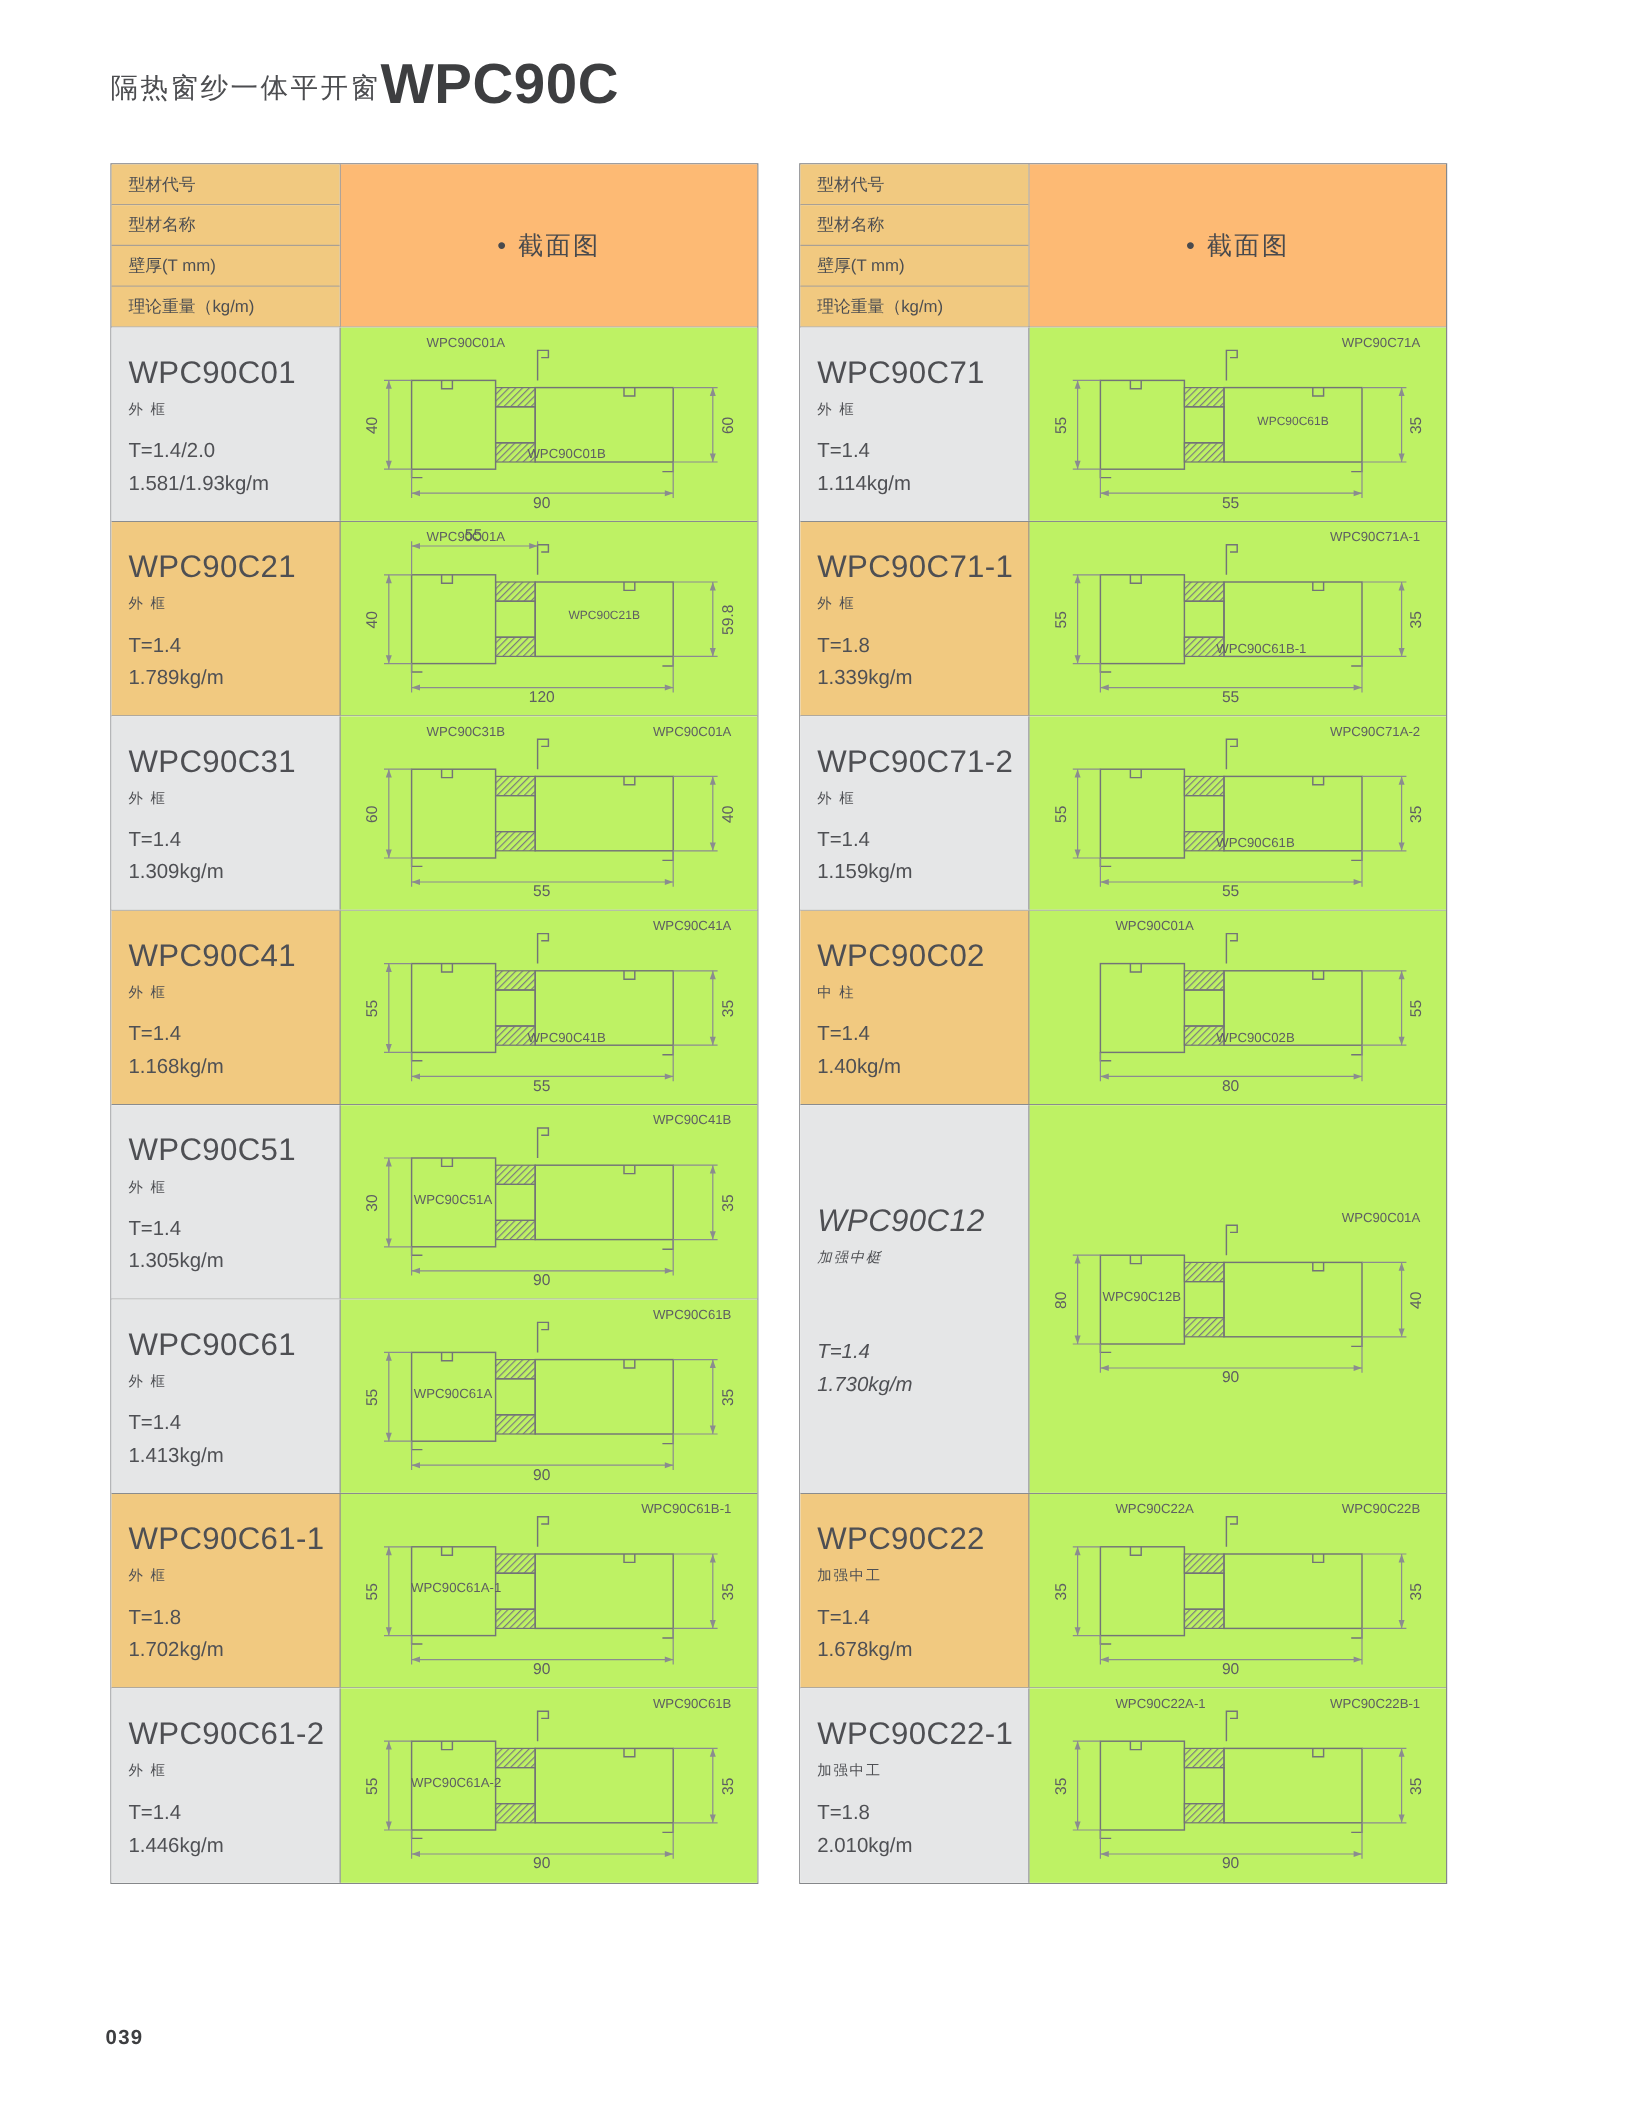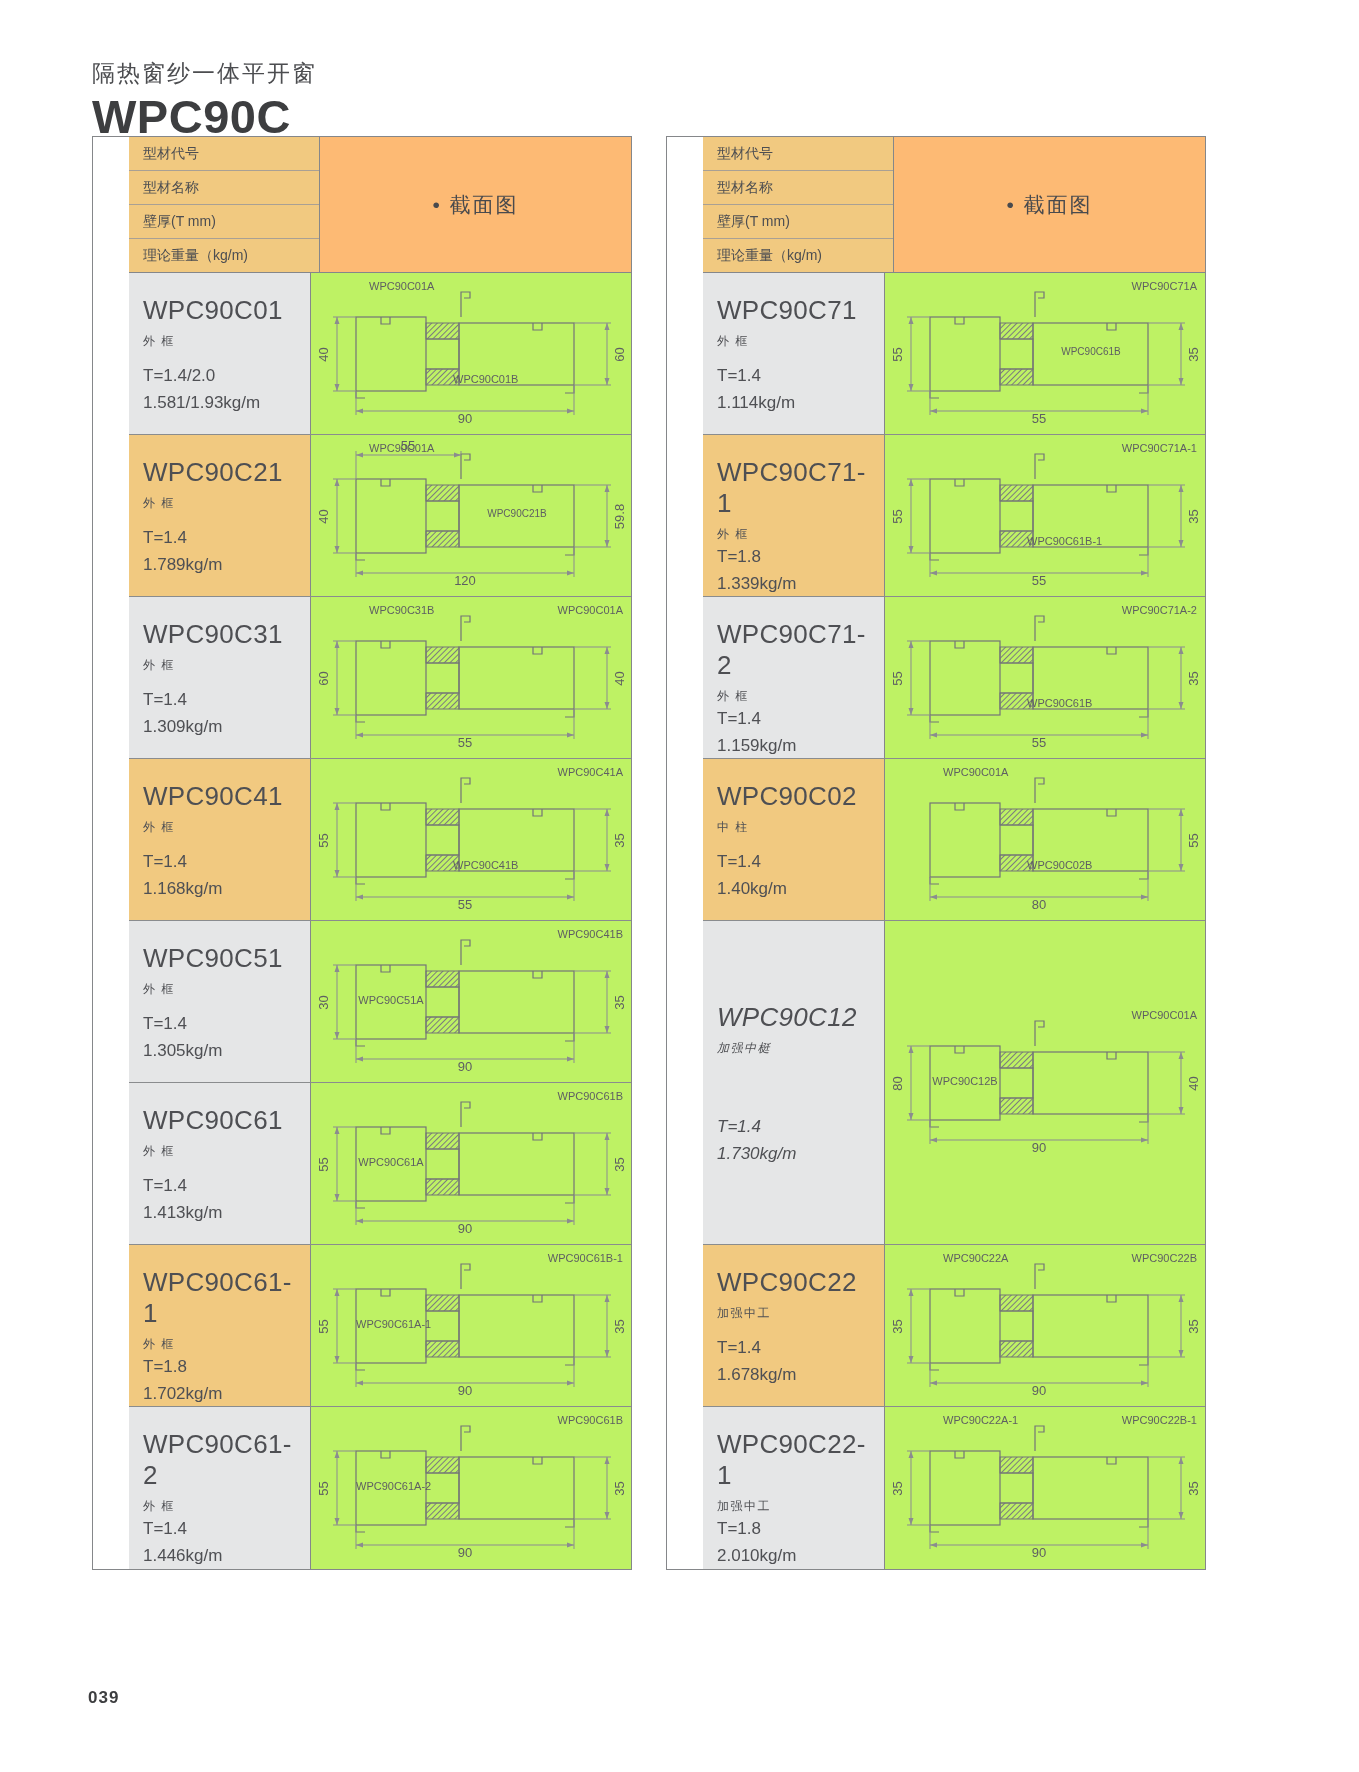--- a/index.html
+++ b/index.html
@@ -2,26 +2,26 @@
 <html><head>
 <meta charset="utf-8">
 <style>
   * { margin:0; padding:0; box-sizing:border-box; }
   html,body { background:#fff; }
   .page {
     position:relative; width:1359px; height:1772px; background:#ffffff;
     font-family:"Liberation Sans","DejaVu Sans",sans-serif; color:#4f5054; overflow:hidden;
   }
   .page-header { position:absolute; top:42px; left:92px; width:988px;
-    display:flex; justify-content:flex-start; align-items:flex-start;flex-direction:column; }
+    display:flex; justify-content:flex-start; align-items:flex-start; }
   .doc-title { font-size:23px; letter-spacing:2px; color:#4c4d50; padding-top:16px; }
   .series-title { font-size:47px; font-weight:bold; color:#3d3e40; letter-spacing:0.5px; }
 
   .tables { position:absolute; top:136px; left:92px; display:flex; gap:34px; }
-  .ptable { width:540px; border:1px solid #85878a; background:#fff;padding-left:36px; }
+  .ptable { width:540px; border:1px solid #85878a; background:#fff; }
 
   .thead { display:flex; height:136px; border-bottom:1px solid #85878a; }
   .hleft { width:191px; border-right:1px solid #85878a; display:flex; flex-direction:column; }
   .hrow { flex:1; background:#F1C980; font-size:14px; display:flex; align-items:center;
           padding-left:14px; color:#4d4e51; border-bottom:1px solid #a9a094; }
   .hrow:last-child { border-bottom:none; }
   .hright { flex:1; background:#fdba74; display:flex; align-items:center; justify-content:center;
             font-size:21px; letter-spacing:2px; color:#494a4d; }
 
   .row { display:flex; height:162px; border-bottom:1px solid #8a8c8e; background:#fff; }

